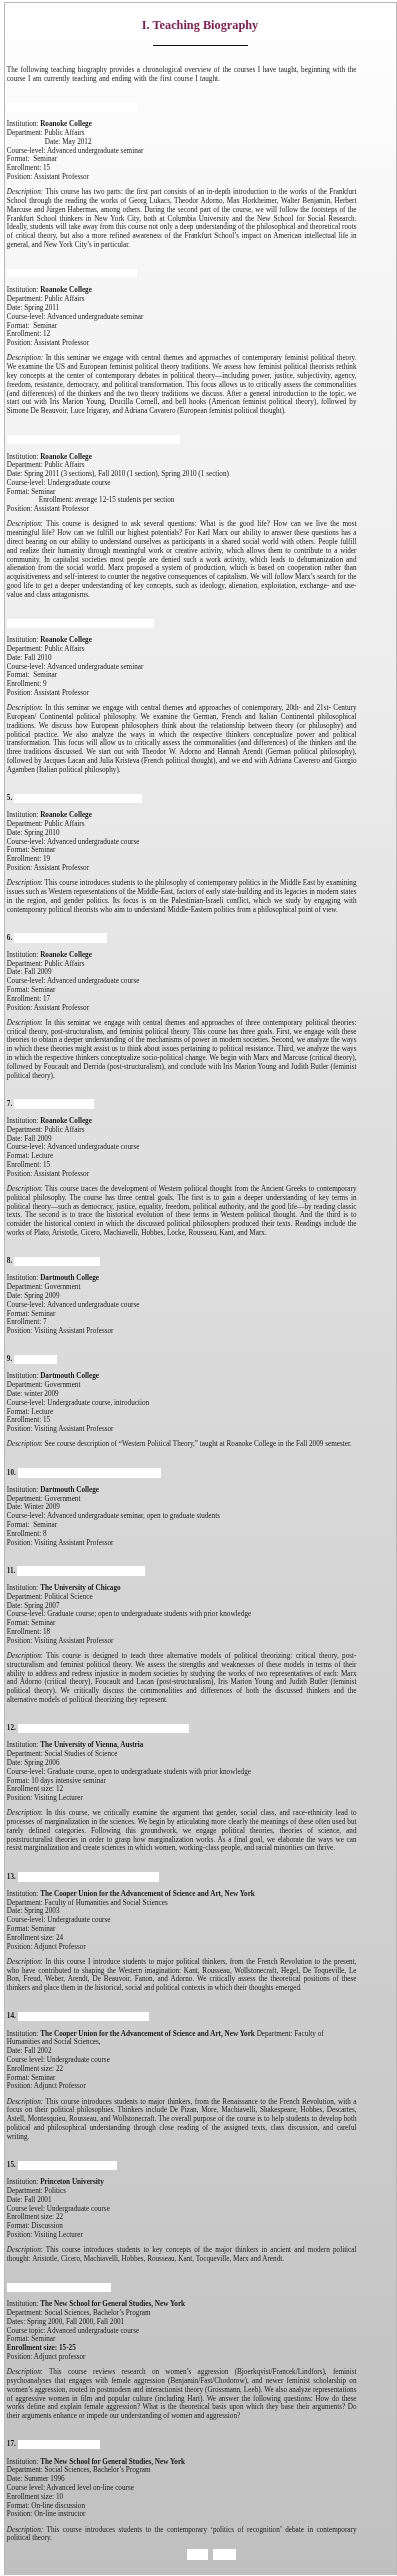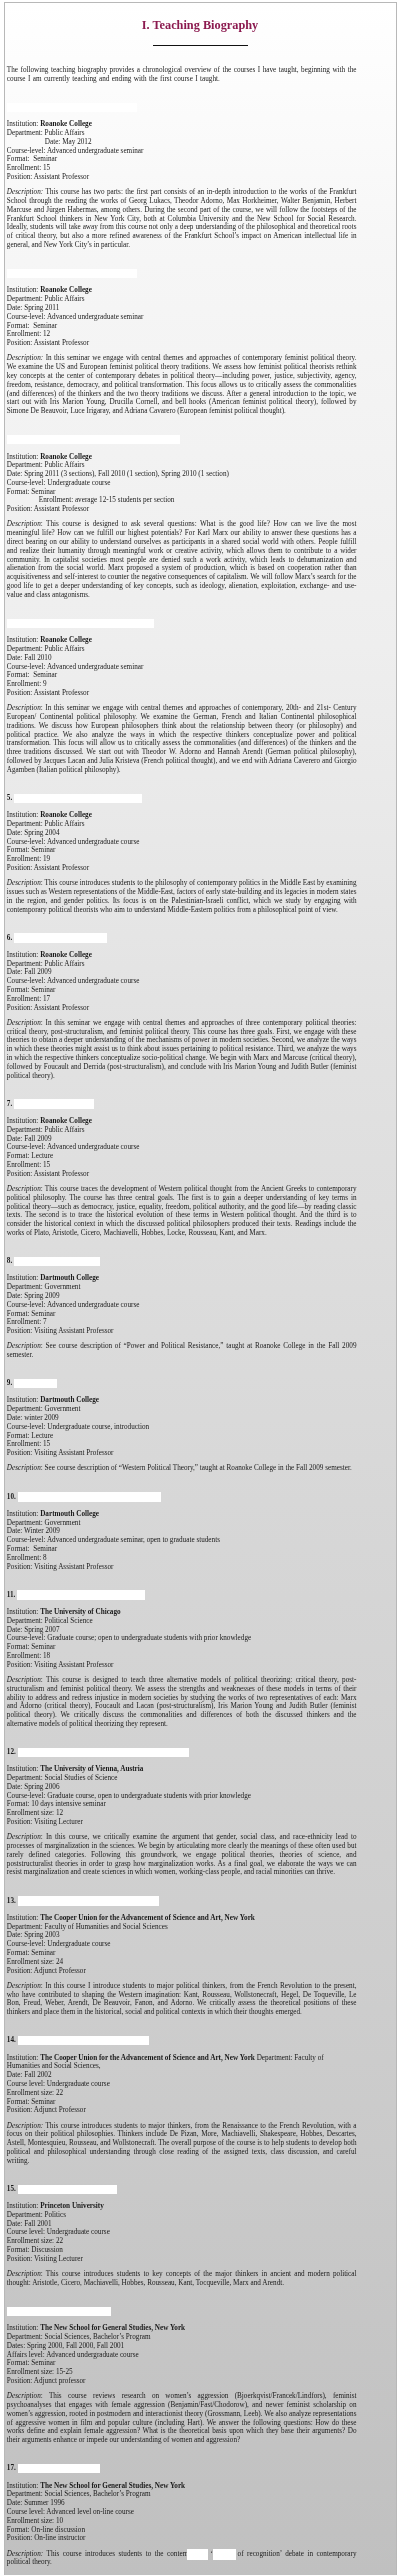--- a/index.html
+++ b/index.html
@@ -159,21 +159,21 @@
           <p class="desc" style="margin: 6.4px 0px 0px;"><i>Description</i>: In this seminar we engage with central themes and approaches of contemporary, 20th- and 21st- Century European/ Continental political philosophy. We examine the German, French and Italian Continental philosophical traditions. We discuss how European philosophers think about the relationship between theory (or philosophy) and political practice. We also analyze the ways in which the respective thinkers conceptualize power and political transformation. This focus will allow us to critically assess the commonalities (and differences) of the thinkers and the three traditions discussed. We start out with Theodor W. Adorno and Hannah Arendt (German political philosophy), followed by Jacques Lacan and Julia Kristeva (French political thought), and we end with Adriana Caverero and Giorgio Agamben (Italian political philosophy).</p>
         </div>
         <div class="course">
           <div class="course-head">
             <span class="course-num">5.</span>
             <span class="redact" style="width: 128px;"></span>
           </div>
           <div class="meta">
             <div><span>Institution: </span><b>Roanoke College</b></div>
             <div style="white-space: pre;">Department: Public Affairs</div>
-            <div style="white-space: pre;">Date: Spring 2004</div>
+            <div style="white-space: pre;">Date: Spring 2010</div>
             <div style="white-space: pre;">Course-level: Advanced undergraduate course</div>
             <div style="white-space: pre;">Format: Seminar</div>
             <div style="white-space: pre;">Enrollment: 19</div>
             <div style="white-space: pre;">Position: Assistant Professor</div>
           </div>
           <p class="desc" style="margin: 6.4px 0px 0px;"><i>Description</i>: This course introduces students to the philosophy of contemporary politics in the Middle East by examining issues such as Western representations of the Middle-East, factors of early state-building and its legacies in modern states in the region, and gender politics. Its focus is on the Palestinian-Israeli conflict, which we study by engaging with contemporary political theorists who aim to understand Middle-Eastern politics from a philosophical point of view.</p>
         </div>
         <div class="course">
           <div class="course-head">
             <span class="course-num">6.</span>
@@ -213,21 +213,20 @@
           </div>
           <div class="meta">
             <div><span>Institution: </span><b>Dartmouth College</b></div>
             <div style="white-space: pre;">Department: Government</div>
             <div style="white-space: pre;">Date: Spring 2009</div>
             <div style="white-space: pre;">Course-level: Advanced undergraduate course</div>
             <div style="white-space: pre;">Format: Seminar</div>
             <div style="white-space: pre;">Enrollment: 7</div>
             <div style="white-space: pre;">Position: Visiting Assistant Professor</div>
           </div>
-          <p class="desc" style="margin: 6.4px 0px 0px;"><i>Description</i>: See course description of “Power and Political Resistance,” taught at Roanoke College in the Fall 2009 semester.</p>
         </div>
         <div class="course">
           <div class="course-head">
             <span class="course-num">9.</span>
             <span class="redact" style="width: 43px;"></span>
           </div>
           <div class="meta">
             <div><span>Institution: </span><b>Dartmouth College</b></div>
             <div style="white-space: pre;">Department: Government</div>
             <div style="white-space: pre;">Date: winter 2009</div>
@@ -333,23 +332,23 @@
           <p class="desc" style="margin: 6.4px 0px 0px;"><i>Description</i>: This course introduces students to key concepts of the major thinkers in ancient and modern political thought: Aristotle, Cicero, Machiavelli, Hobbes, Rousseau, Kant, Tocqueville, Marx and Arendt.</p>
         </div>
         <div class="course">
           <div class="course-head">
             <span class="redact" style="width: 104px;"></span>
           </div>
           <div class="meta">
             <div><span>Institution: </span><b>The New School for General Studies, New York</b></div>
             <div style="white-space: pre;">Department: Social Sciences, Bachelor’s Program</div>
             <div style="white-space: pre;">Dates: Spring 2000, Fall 2000, Fall 2001</div>
-            <div style="white-space: pre;">Affairs level: Advanced undergraduate course</div>
-            <div style="white-space: pre;">Format: Seminar</div>
-            <div style="white-space: pre;">Enrollment size: 15-25</div>
+            <div style="white-space: pre;">Course topic: Advanced undergraduate course</div>
+            <div style="white-space: pre;">Format: Seminar</div>
+            <div style="white-space: pre; font-weight: bold;">Enrollment size: 15-25</div>
             <div style="white-space: pre;">Position: Adjunct professor</div>
           </div>
           <p class="desc" style="margin: 6.4px 0px 0px;"><i>Description</i>: This course reviews research on women’s aggression (Bjoerkqvist/Francek/Lindfors), feminist psychoanalyses that engages with female aggression (Benjamin/Fast/Chodorow), and newer feminist scholarship on women’s aggression, rooted in postmodern and interactionist theory (Grossmann, Leeb). We also analyze representations of aggressive women in film and popular culture (including Hart). We answer the following questions: How do these works define and explain female aggression? What is the theoretical basis upon which they base their arguments? Do their arguments enhance or impede our understanding of women and aggression?</p>
         </div>
         <div class="course">
           <div class="course-head">
             <span class="course-num">17.</span>
             <span class="redact" style="width: 82px;"></span>
           </div>
           <div class="meta">

